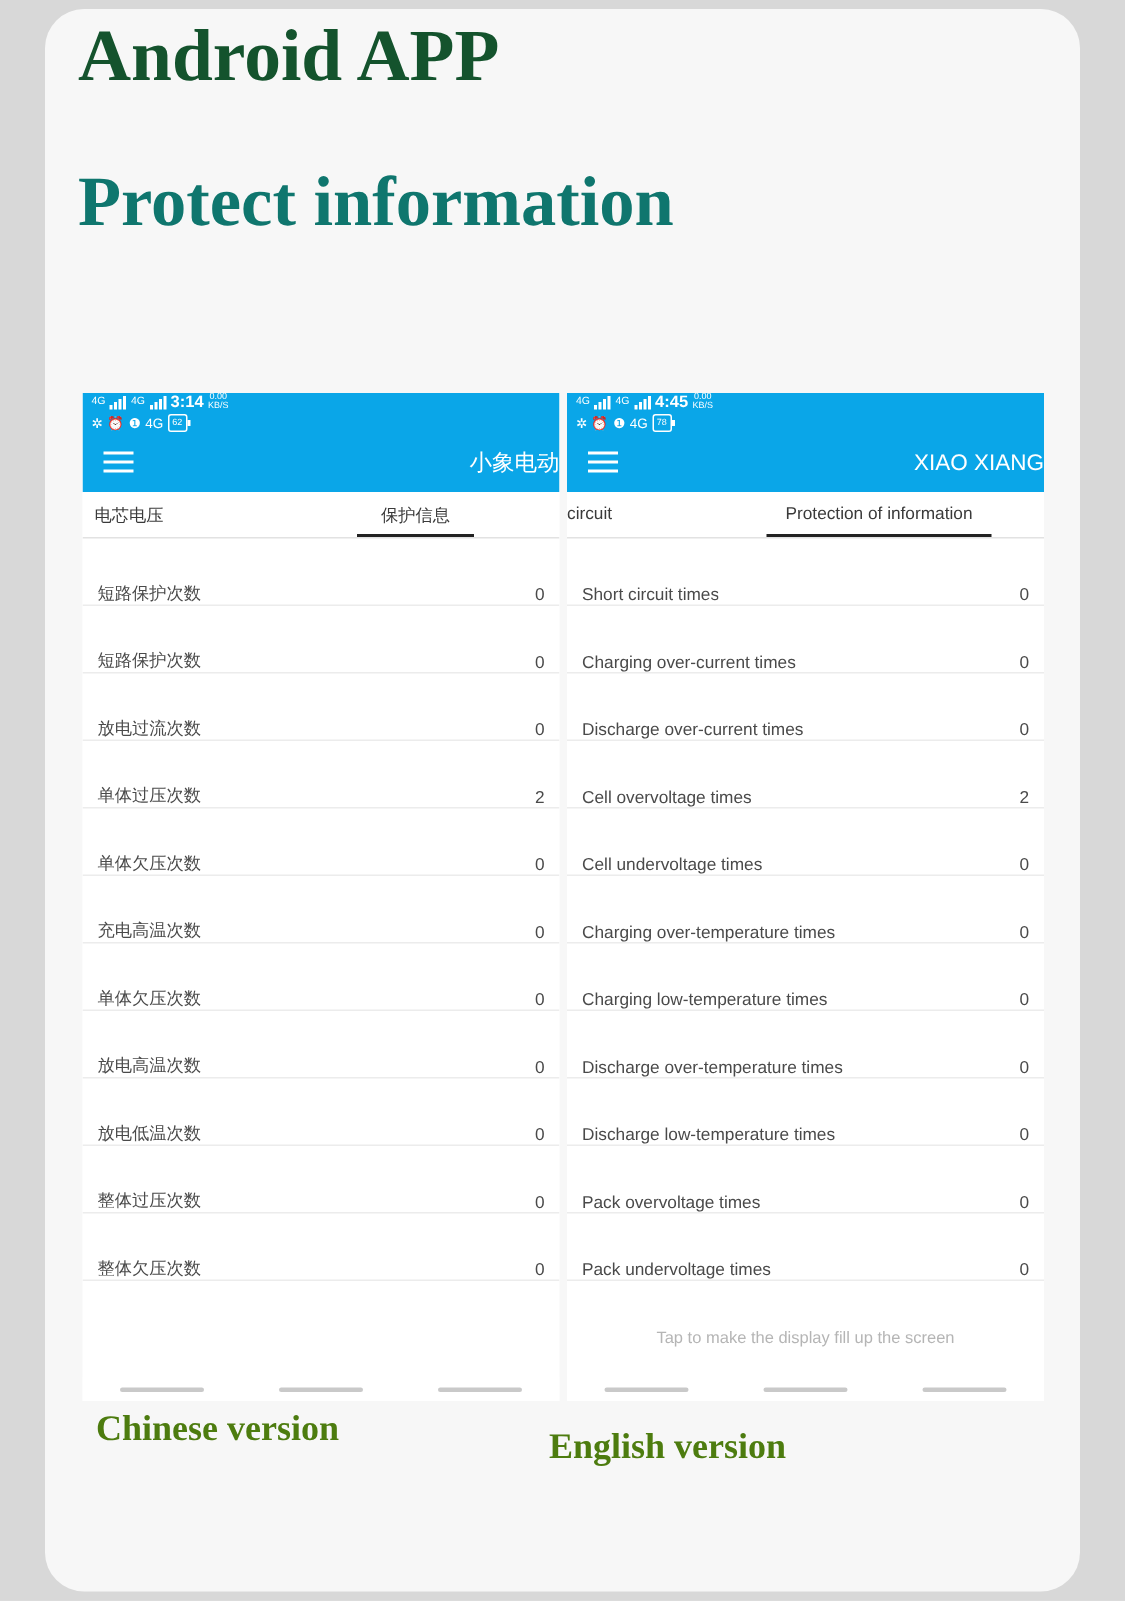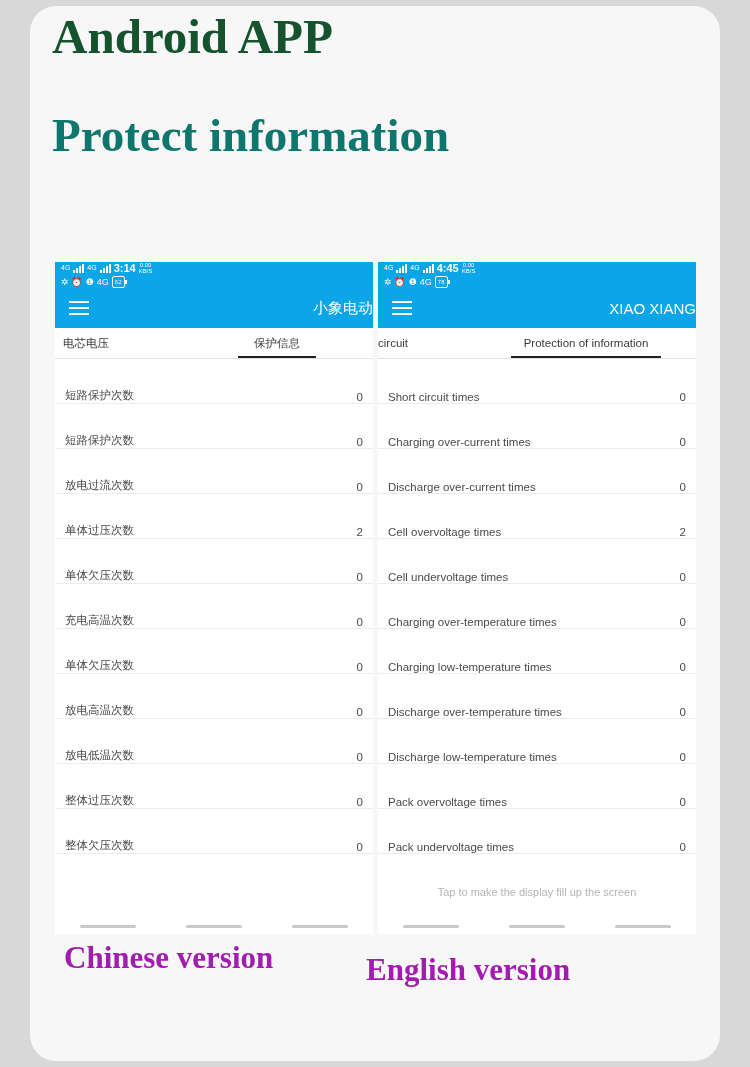--- a/index.html
+++ b/index.html
@@ -44,24 +44,24 @@
     left: 52px;
     top: 108px;
     color: #0f766e;
     font-family: "Liberation Serif", serif;
     font-weight: bold;
     font-size: 47px;
     white-space: nowrap;
   }
   .caption {
     position: absolute;
-    color: #a21caf;
+    color: #4d7c0f;
     font-family: "Liberation Serif", serif;
     font-weight: bold;
-    font-size: 31px;
+    font-size: 24px;
     white-space: nowrap;
   }
   .caption.cn { left: 64px; top: 940px; }
   .caption.en { left: 366px; top: 952px; }
 
   
   .phone {
     position: absolute;
     top: 262px;
     background: #ffffff;

